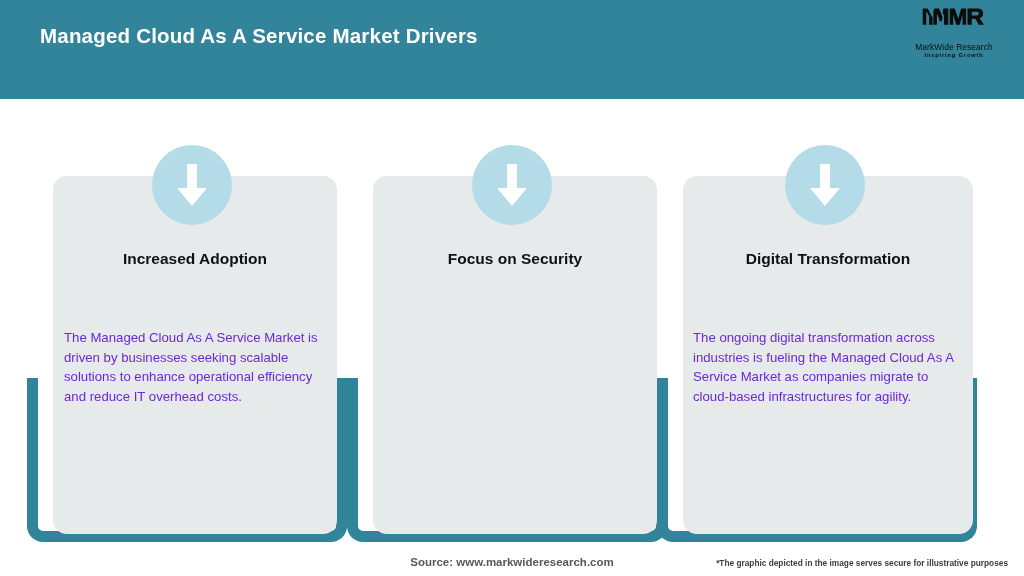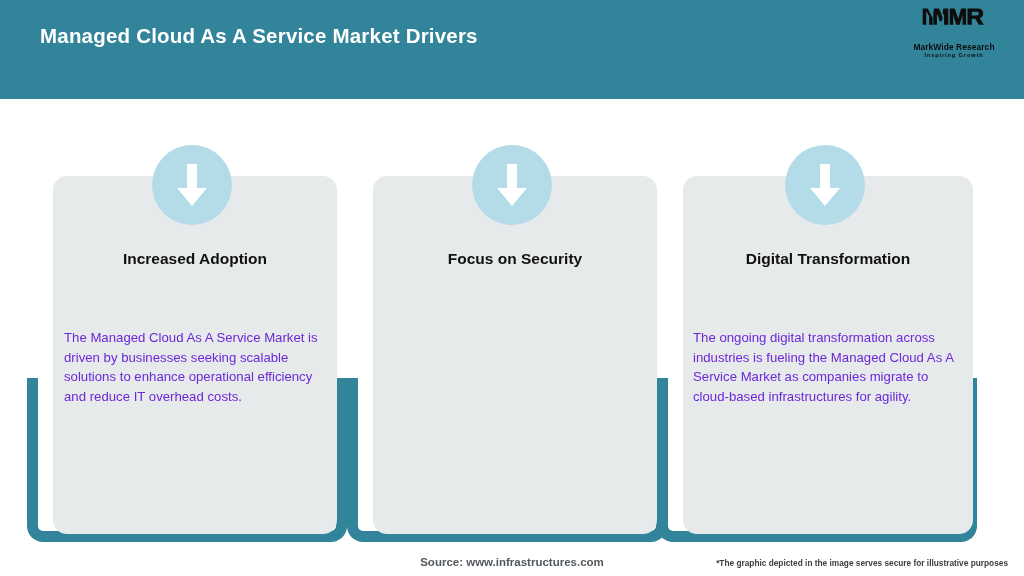--- a/index.html
+++ b/index.html
@@ -31,21 +31,21 @@
 
   
   .logo {
     position:absolute; right:18px; top:7px;
     width:104px; height:52px;
     display:flex; flex-direction:column;
     align-items:center; justify-content:flex-start;
   }
   .logo-mark { display:block; }
   .logo-name {
-    font-size:8.4px; font-weight:bold; color:#0d0d0d;
+    font-size:8.4px; font-weight:normal; color:#0d0d0d;
     letter-spacing:0.1px; line-height:1; margin-top:17px;
     white-space:nowrap;
   }
   .logo-tag {
     font-size:5.6px; font-weight:bold; color:#0d0d0d;
     letter-spacing:0.9px; line-height:1; margin-top:2.5px;
     white-space:nowrap;
   }
 
   
@@ -171,16 +171,16 @@
         <svg width="36" height="46" viewBox="0 0 36 46">
           <path d="M13 2 L23 2 L23 26 L33 26 L18 44 L3 26 L13 26 Z" fill="#ffffff"></path>
         </svg>
       </div>
       <div class="card-title">Digital Transformation</div>
       <div class="card-body">The ongoing digital transformation across industries is fueling the Managed Cloud As A Service Market as companies migrate to cloud-based infrastructures for agility.</div>
     </div>
 
   </div>
 
-  <div class="source">Source: www.infrastructures.com</div>
+  <div class="source">Source: www.markwideresearch.com</div>
   <div class="disclaimer">*The graphic depicted in the image serves secure for illustrative purposes</div>
 
 </div>
 
 </body></html>

